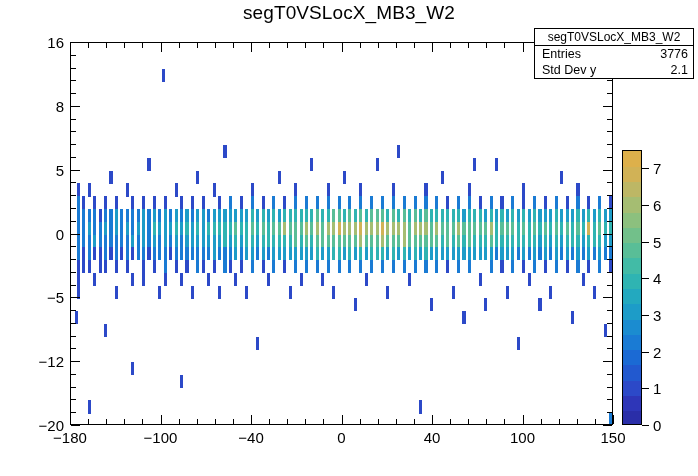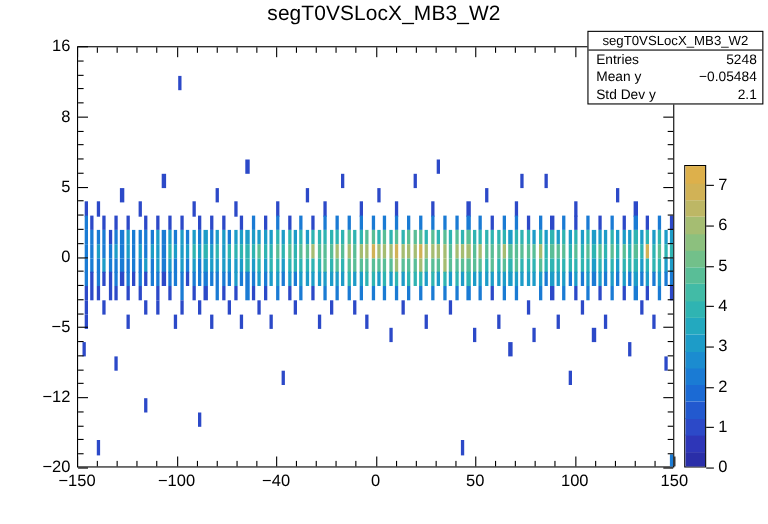--- a/index.html
+++ b/index.html
@@ -752,39 +752,35 @@
   <div id="ylabels">
       <span class="ytxt" style="right:634px;top:425.00px">−20</span>
       <span class="ytxt" style="right:634px;top:361.17px">−12</span>
       <span class="ytxt" style="right:634px;top:297.33px">−5</span>
       <span class="ytxt" style="right:634px;top:233.50px">0</span>
       <span class="ytxt" style="right:634px;top:169.67px">5</span>
       <span class="ytxt" style="right:634px;top:105.83px">8</span>
       <span class="ytxt" style="right:634px;top:42.00px">16</span>
     </div>
   <div id="xlabels">
-      <span class="xtxt" style="left:70.00px">−150</span>
+      <span class="xtxt" style="left:70.00px">−180</span>
       <span class="xtxt" style="left:160.50px">−100</span>
       <span class="xtxt" style="left:251.00px">−40</span>
       <span class="xtxt" style="left:341.50px">0</span>
-      <span class="xtxt" style="left:432.00px">50</span>
+      <span class="xtxt" style="left:432.00px">40</span>
       <span class="xtxt" style="left:522.50px">100</span>
       <span class="xtxt" style="left:613.00px">150</span>
     </div>
 
   <div id="stats">
     <div class="sttl">segT0VSLocX_MB3_W2</div>
     <div id="statrows">
         <div class="srow">
           <span class="k">Entries</span>
-          <span class="v">5248</span>
-        </div>
-        <div class="srow">
-          <span class="k">Mean y</span>
-          <span class="v">−0.05484</span>
+          <span class="v">3776</span>
         </div>
         <div class="srow">
           <span class="k">Std Dev y</span>
           <span class="v">2.1</span>
         </div>
       </div>
   </div>
 
   <div id="cbar">
       <u style="top:259.72px;height:15.78px;background:#2a2ea8"></u>

